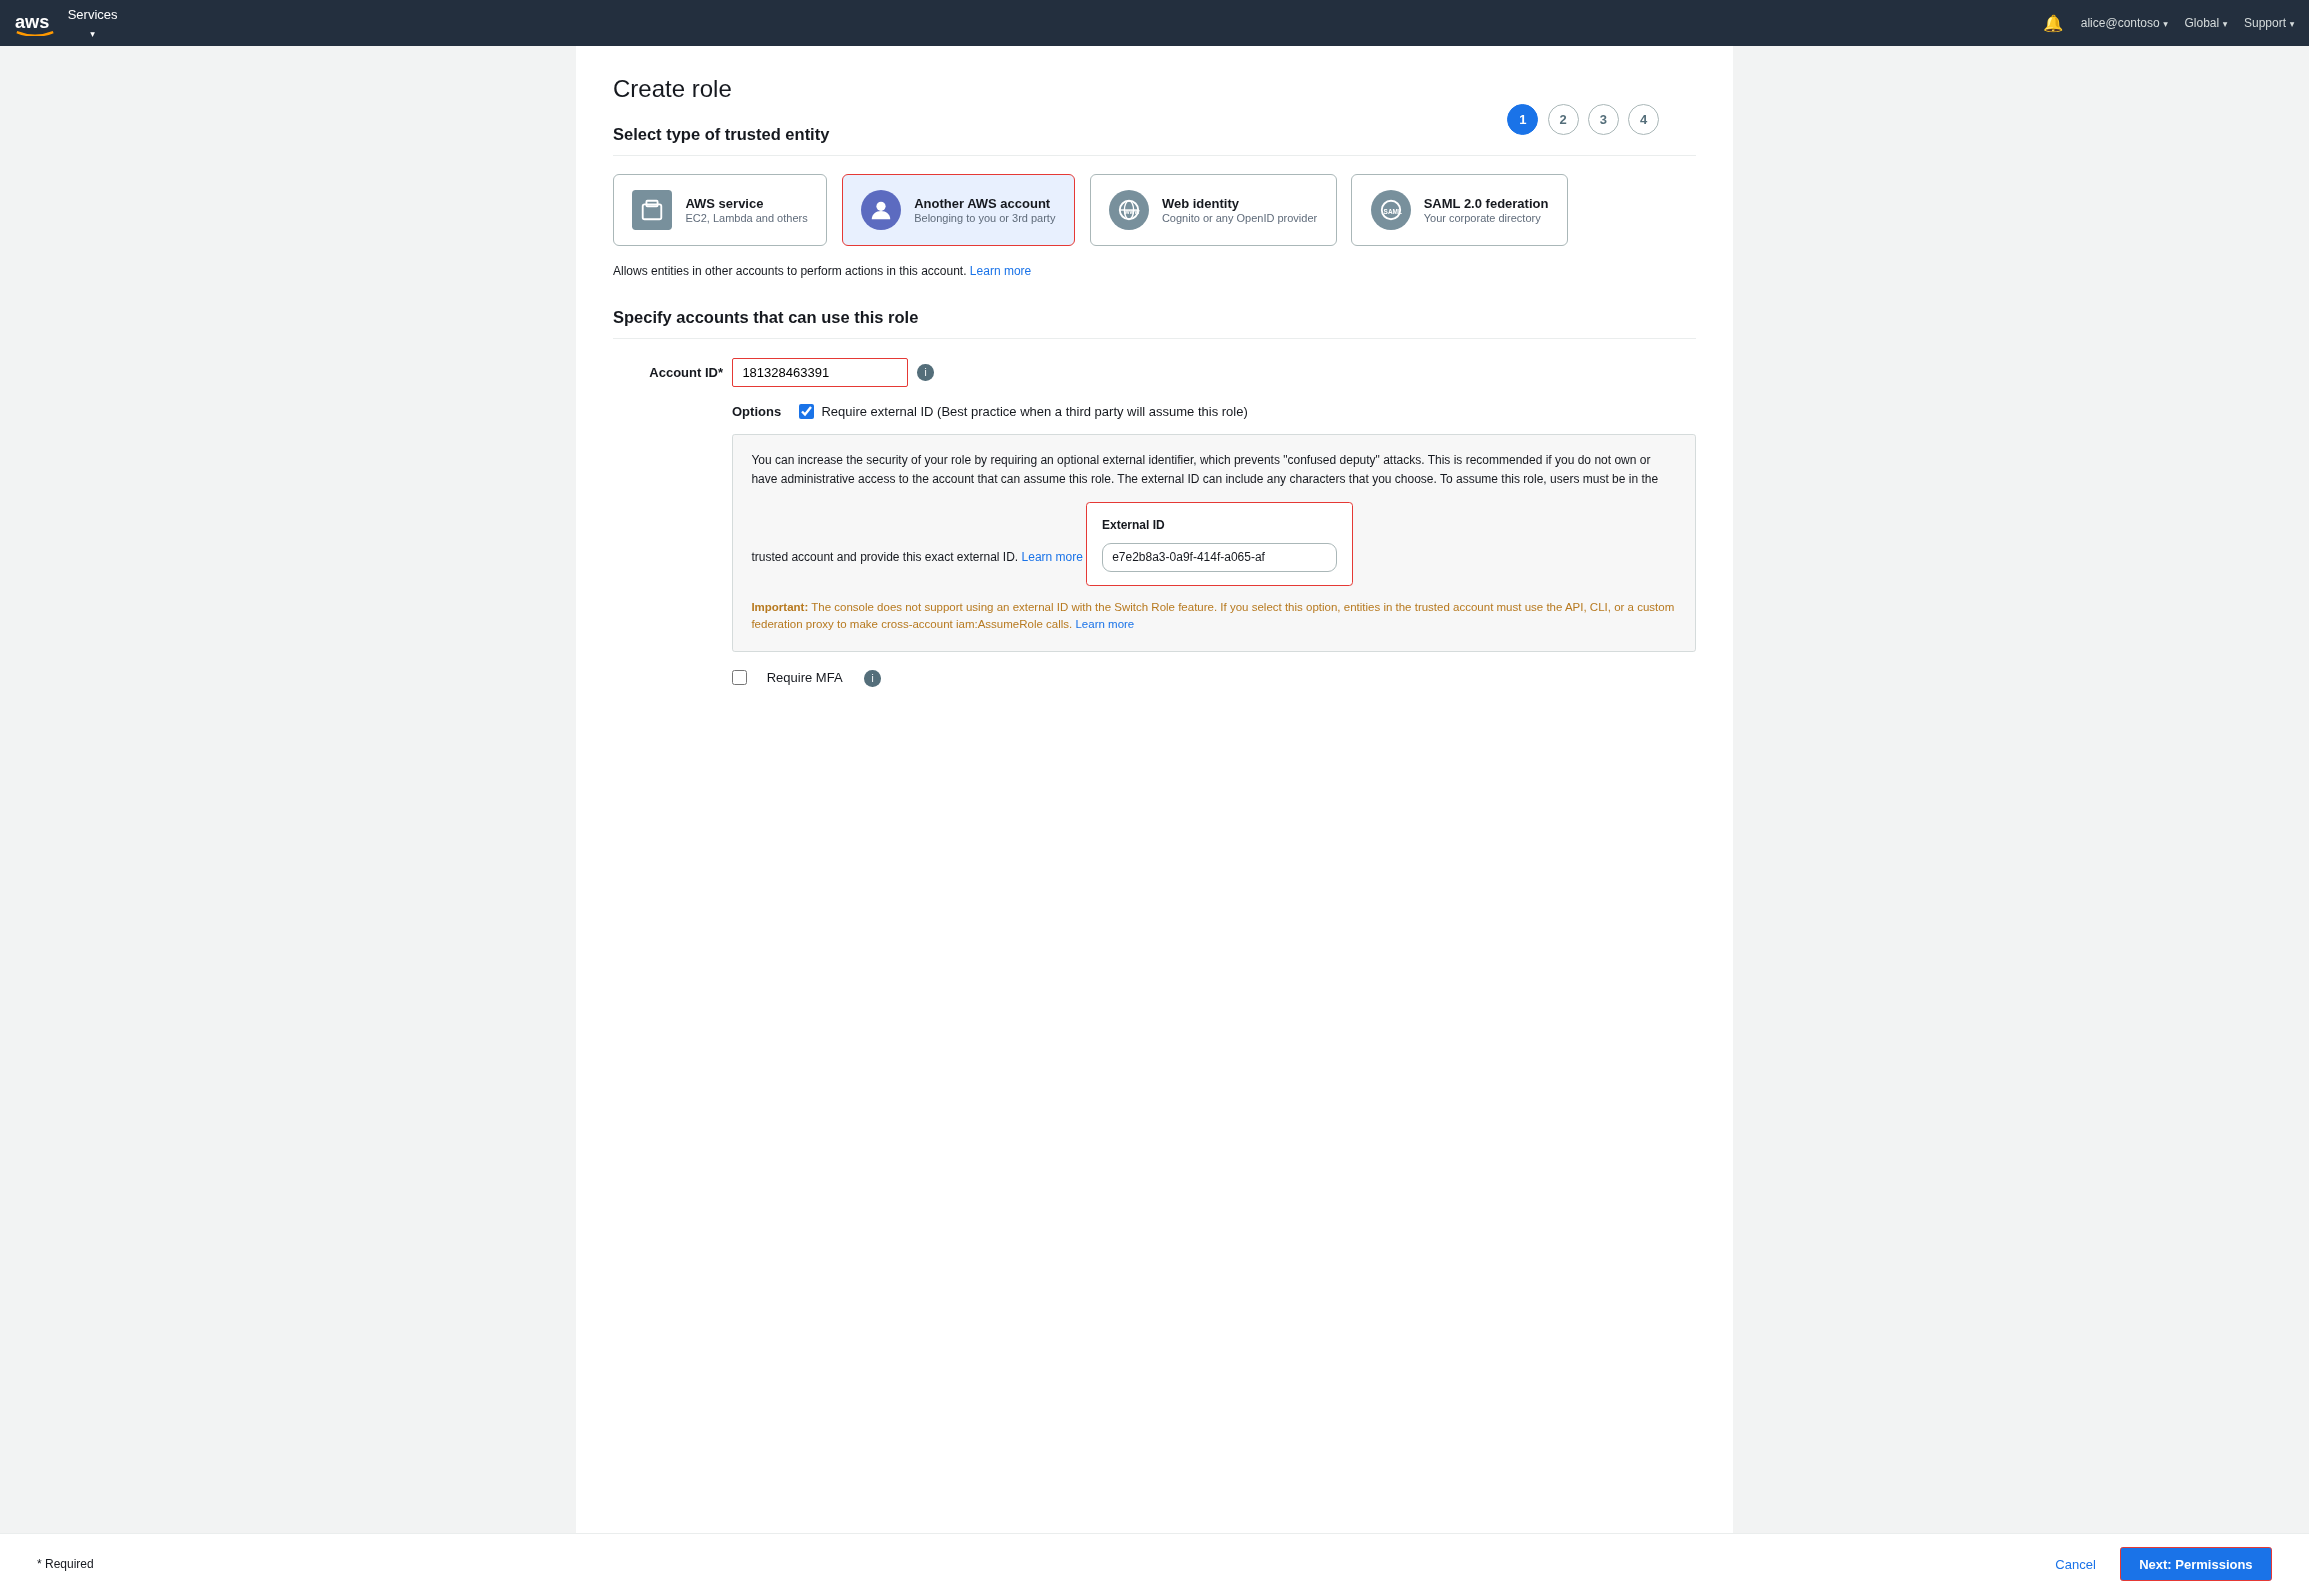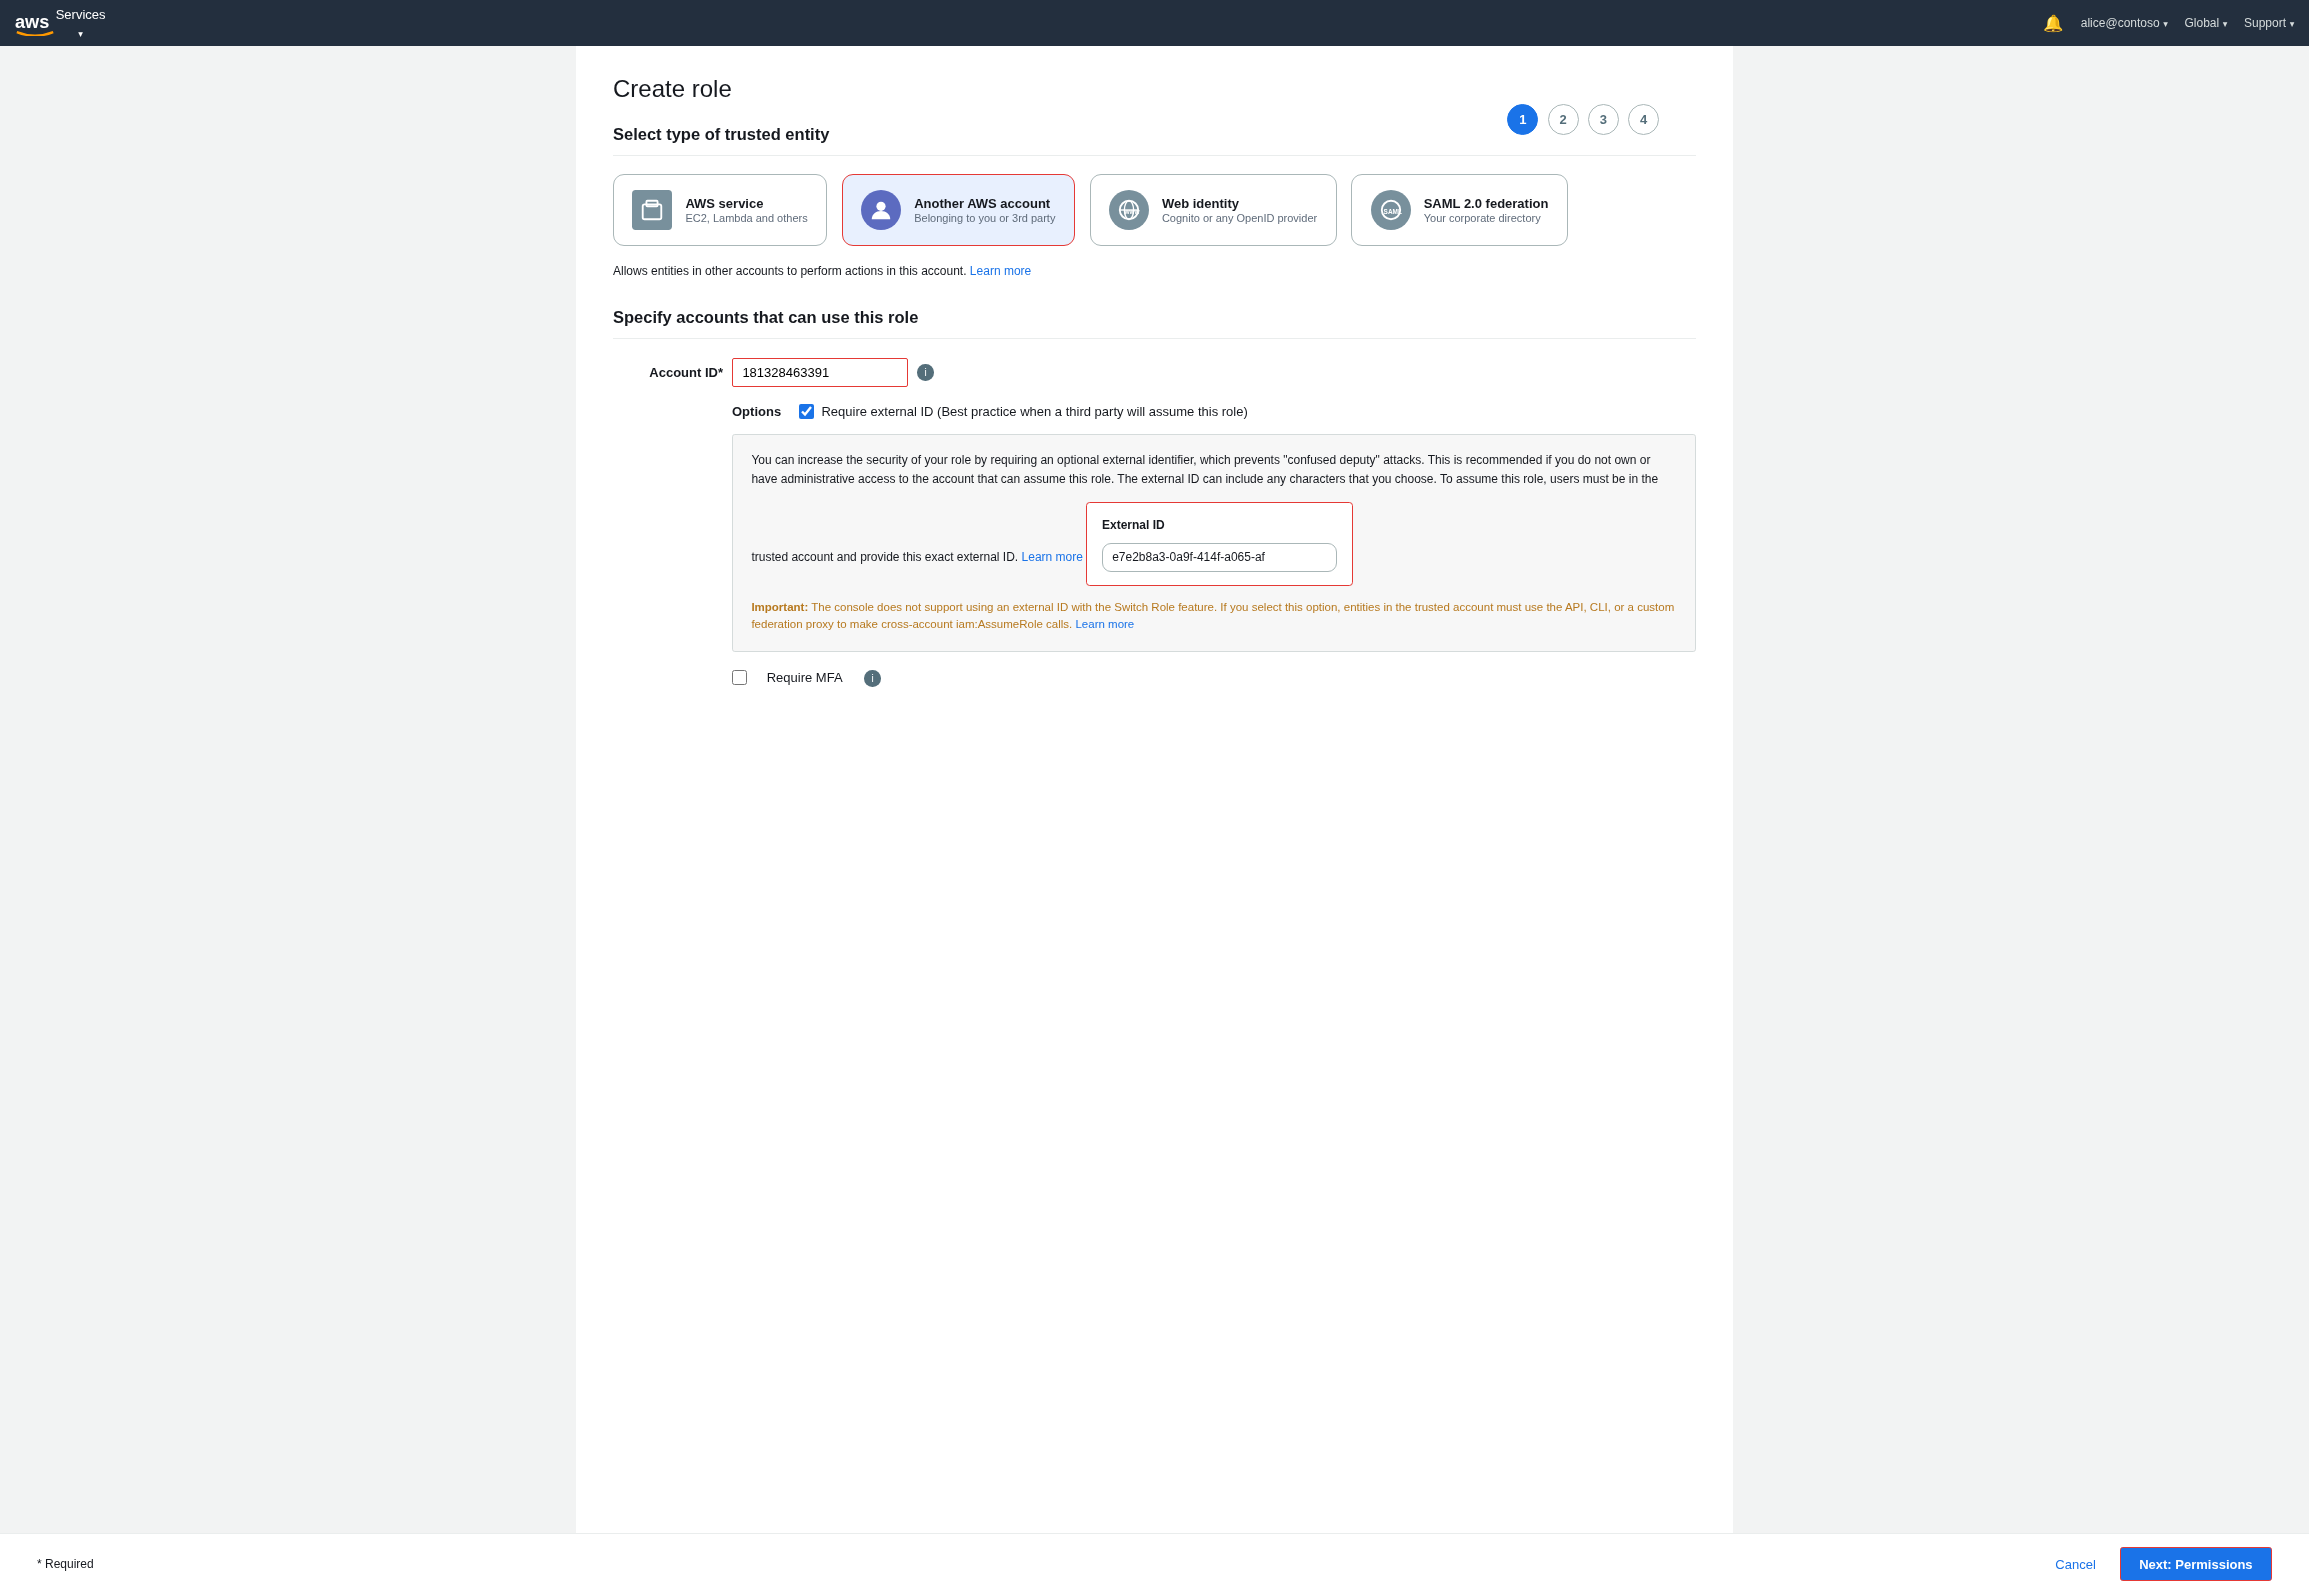--- a/index.html
+++ b/index.html
@@ -5,21 +5,21 @@
     * { box-sizing: border-box; margin: 0; padding: 0; }
     body { font-family: "Amazon Ember", Arial, sans-serif; font-size: 13px; background: #f2f3f3; color: #16191f; }
 
     
     .top-nav {
       background: #232f3e;
       height: 46px;
       display: flex;
       align-items: center;
       padding: 0 14.7px;
-      gap: 1px;
+      gap: 13px;
       position: relative;
     }
     .aws-logo {
       display: flex; align-items: center; gap: 5.5px;
     }
     .nav-services {
       display: flex; align-items: center; gap: 5.5px; color: #fff; font-size: 13px; cursor: pointer; flex-direction: column;
     }
     .nav-right {
       margin-left: auto;
@@ -64,21 +64,21 @@
     }
     .step-circle.active {
       background: #1a73e8; border-color: #1a73e8; color: #fff;
     }
 
     
     .entity-cards {
       display: flex; gap: 14.7px; margin-bottom: 18.4px; flex-wrap: wrap;
     }
     .entity-card {
-      border: 0.9px solid #aab7b8; border-radius: 11px;
+      border: 0.9px solid #aab7b8; border-radius: 6px;
       padding: 14.7px 18.4px;
       display: flex; align-items: center; gap: 13px;
       cursor: pointer; min-width: 184px; background: #fff;
       transition: border-color 0.15s;
     }
     .entity-card.selected {
       border: 1.8px solid #e53935; background: #e8f0fe;
     }
     .entity-icon {
       width: 40px; height: 40px;

